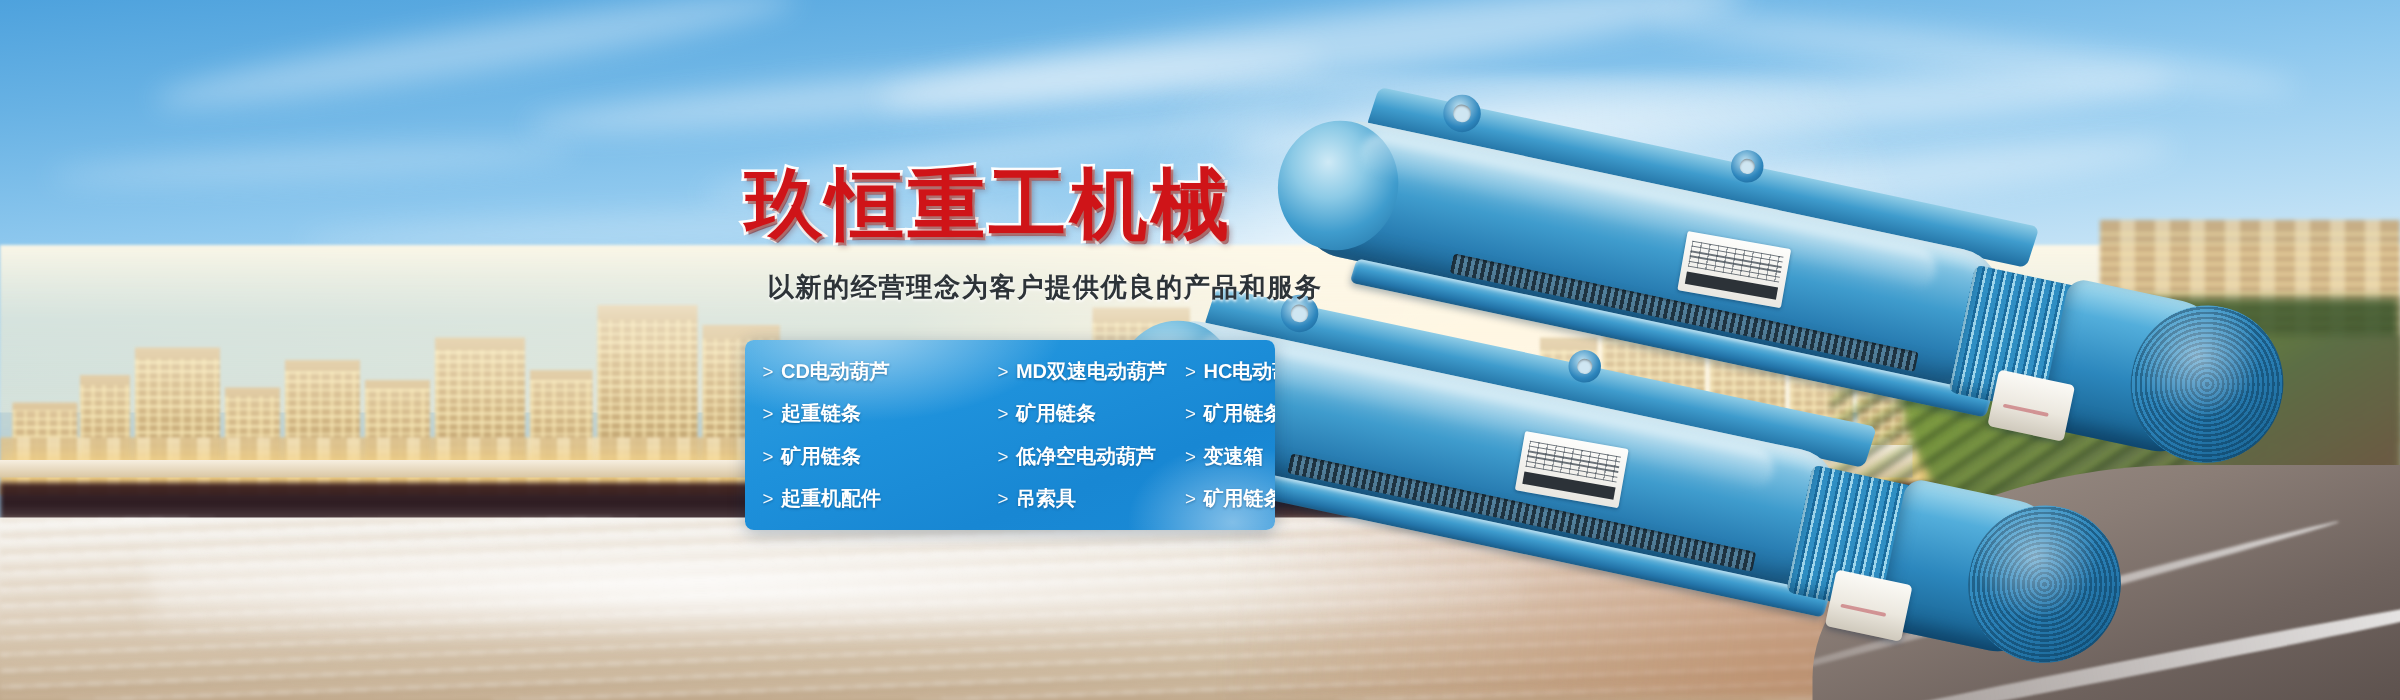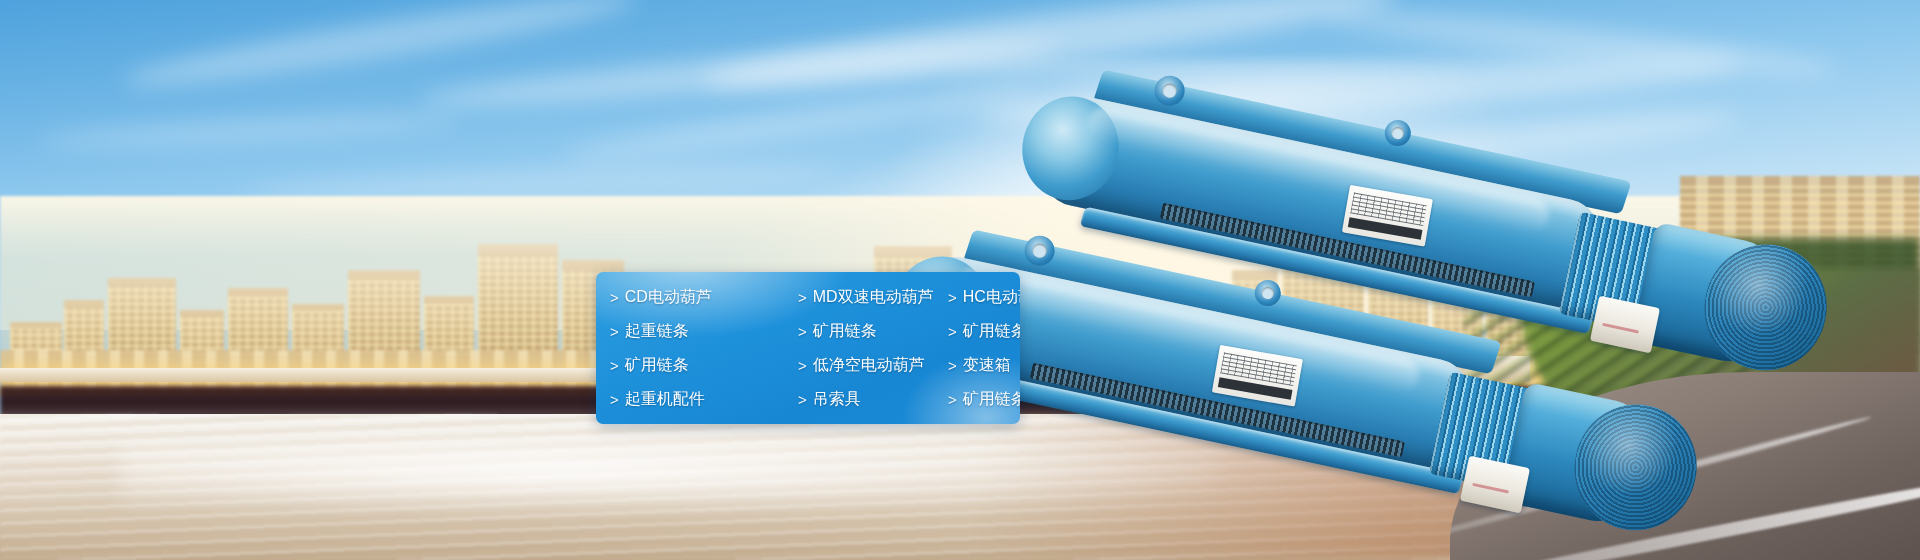--- a/index.html
+++ b/index.html
@@ -188,21 +188,21 @@
     padding:8px 0 8px 14px;
     box-sizing:border-box;
   }
   .plink{
     display:flex;align-items:center;gap:6px;
     color:#ffffff;font-size:16px;white-space:nowrap;
     text-shadow:0 1px 2px rgba(0,50,90,.45);
     cursor:pointer;
   }
   .plink .arrow{font-size:15px;opacity:.95;}
-  .plink .lbl{font-weight:400;}
+  .plink .lbl{font-weight:700;}
 
   
   .hoistwrap{position:absolute;left:1020px;top:40px;width:900px;height:420px;}
   .hoist{position:absolute;transform-origin:left center;}
 
   .drum{
     position:absolute;border-radius:36px/34px;
     background:linear-gradient(180deg,#bfe4f2 0%,#7fc2e2 16%,#3f9ccd 46%,#2a7fb4 74%,#1d6798 100%);
     box-shadow:inset 0 -9px 16px rgba(10,50,80,.45), inset 0 8px 14px rgba(255,255,255,.5);
   }
@@ -389,20 +389,22 @@
       <div class="chainstrip" style="left:150px;top:132px;width:380px;height:16px;"></div>
       <div class="plate" style="left:330px;top:74px;width:84px;height:48px;transform:rotate(-2deg);"></div>
       <div class="rail" style="left:74px;top:152px;width:520px;height:20px;transform:skewX(-5deg);"></div>
       <div class="fins" style="left:560px;top:54px;width:86px;height:104px;"></div>
       <div class="motor" style="left:636px;top:48px;width:128px;height:122px;"></div>
       <div class="fanend" style="left:700px;top:46px;width:122px;height:126px;"></div>
       <div class="jbox" style="left:596px;top:132px;width:62px;height:46px;"></div>
     </div>
   </div>
 
+  <div class="title">玖恒重工机械</div>
+  <div class="subtitle">以新的经营理念为客户提供优良的产品和服务</div>
 
   <div class="linkbox">
     <div class="lbgrid" id="linkgrid">
         <div class="plink">
           <span class="arrow">&gt;</span>
           <span class="lbl">CD电动葫芦</span>
         </div>
         <div class="plink">
           <span class="arrow">&gt;</span>
           <span class="lbl">MD双速电动葫芦</span>

